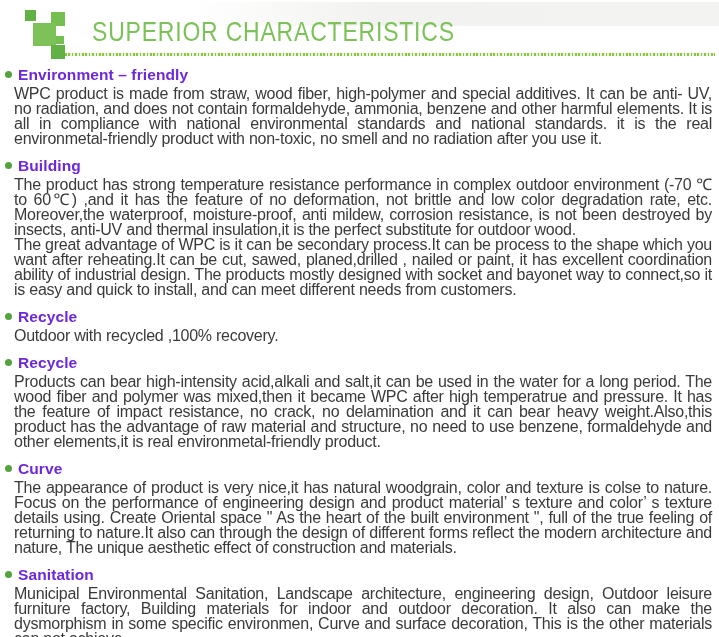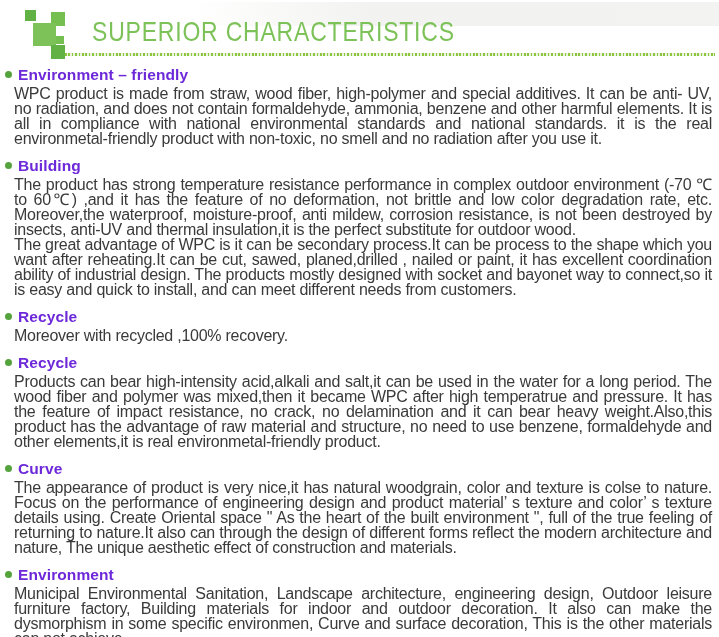--- a/index.html
+++ b/index.html
@@ -94,21 +94,21 @@
 
     <section class="sec">
       <p class="sec-body">The great advantage of WPC is it can be secondary process.It can be process to the shape which you want after reheating.It can be cut, sawed, planed,drilled , nailed or paint, it has excellent coordination ability of industrial design. The products mostly designed with socket and bayonet way to connect,so it is easy and quick to install, and can meet different needs from customers.</p>
     </section>
 
     <section class="sec">
       <div class="sec-head">
         <span class="bullet"></span>
         <h2 class="sec-title">Recycle</h2>
       </div>
-      <p class="sec-body">Moreover with recycled ,100% recovery.</p>
+      <p class="sec-body">Outdoor with recycled ,100% recovery.</p>
     </section>
 
     <section class="sec">
       <div class="sec-head">
         <span class="bullet"></span>
         <h2 class="sec-title">Recycle</h2>
       </div>
       <p class="sec-body">Products can bear high-intensity acid,alkali and salt,it can be used in the water for a long period. The wood fiber and polymer was mixed,then it became WPC after high temperatrue and pressure. It has the feature of impact resistance, no crack, no delamination and it can bear heavy weight.Also,this product has the advantage of raw material and structure, no need to use benzene, formaldehyde and other elements,it is real environmetal-friendly product.</p>
     </section>
 
@@ -116,19 +116,19 @@
       <div class="sec-head">
         <span class="bullet"></span>
         <h2 class="sec-title">Curve</h2>
       </div>
       <p class="sec-body">The appearance of product is very nice,it has natural woodgrain, color and texture is colse to nature. Focus on the performance of engineering design and product material’ s texture and color’ s texture details using. Create Oriental space " As the heart of the built environment ", full of the true feeling of returning to nature.It also can through the design of different forms reflect the modern architecture and nature, The unique aesthetic effect of construction and materials.</p>
     </section>
 
     <section class="sec">
       <div class="sec-head">
         <span class="bullet"></span>
-        <h2 class="sec-title">Environment</h2>
+        <h2 class="sec-title">Sanitation</h2>
       </div>
       <p class="sec-body">Municipal Environmental Sanitation, Landscape architecture, engineering design, Outdoor leisure furniture factory, Building materials for indoor and outdoor decoration. It also can  make the dysmorphism in some specific environmen, Curve and surface decoration, This is the other materials can not achieve.</p>
     </section>
 
   </div>
 </div>
 
 </body></html>

